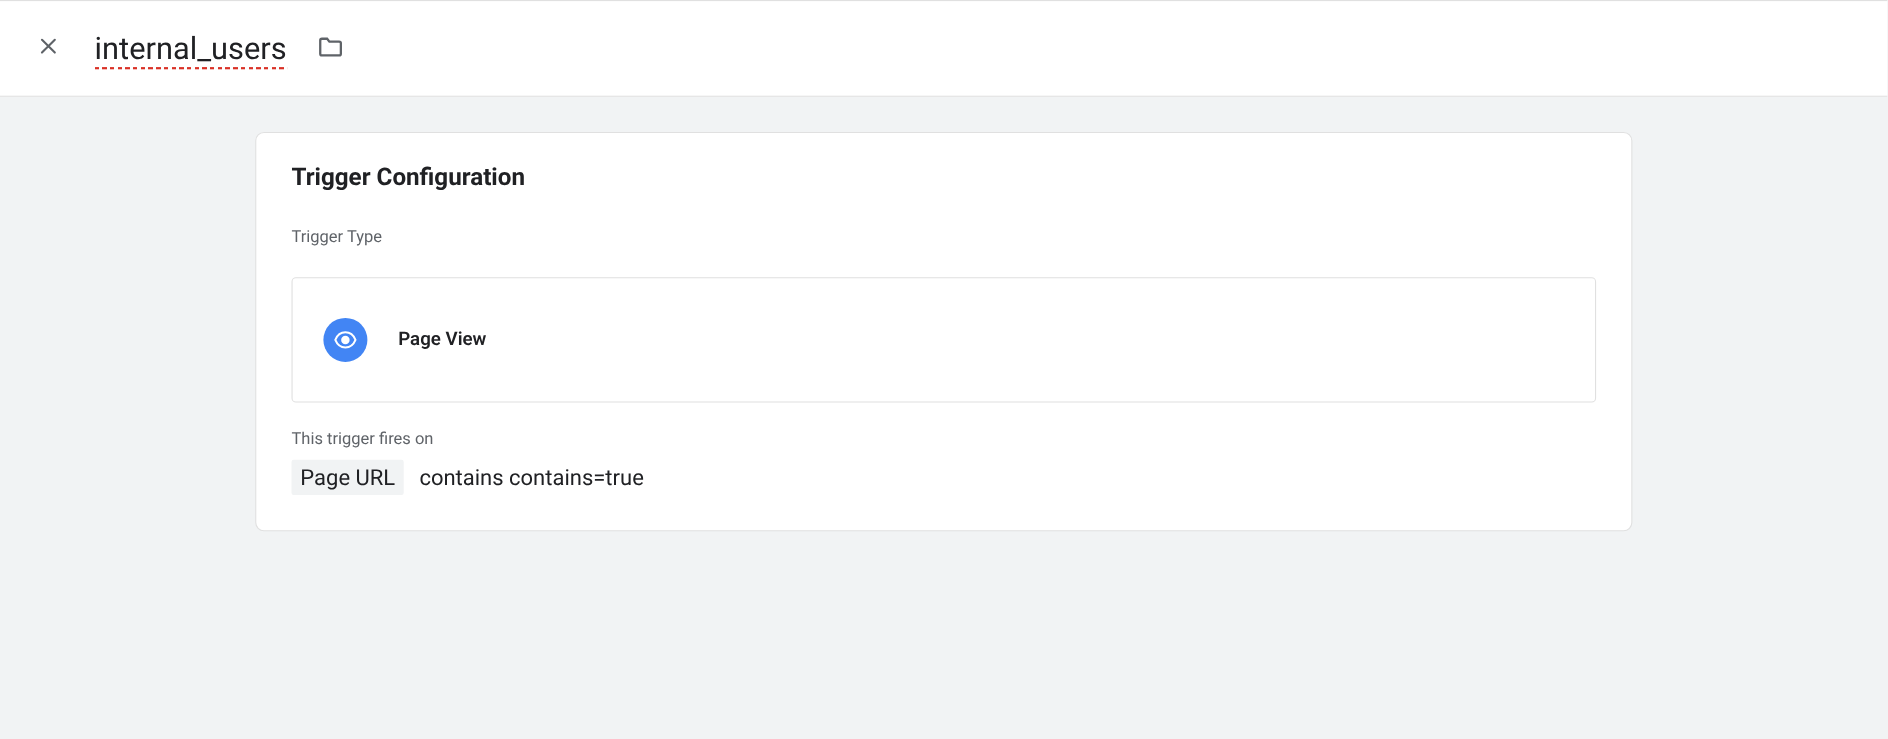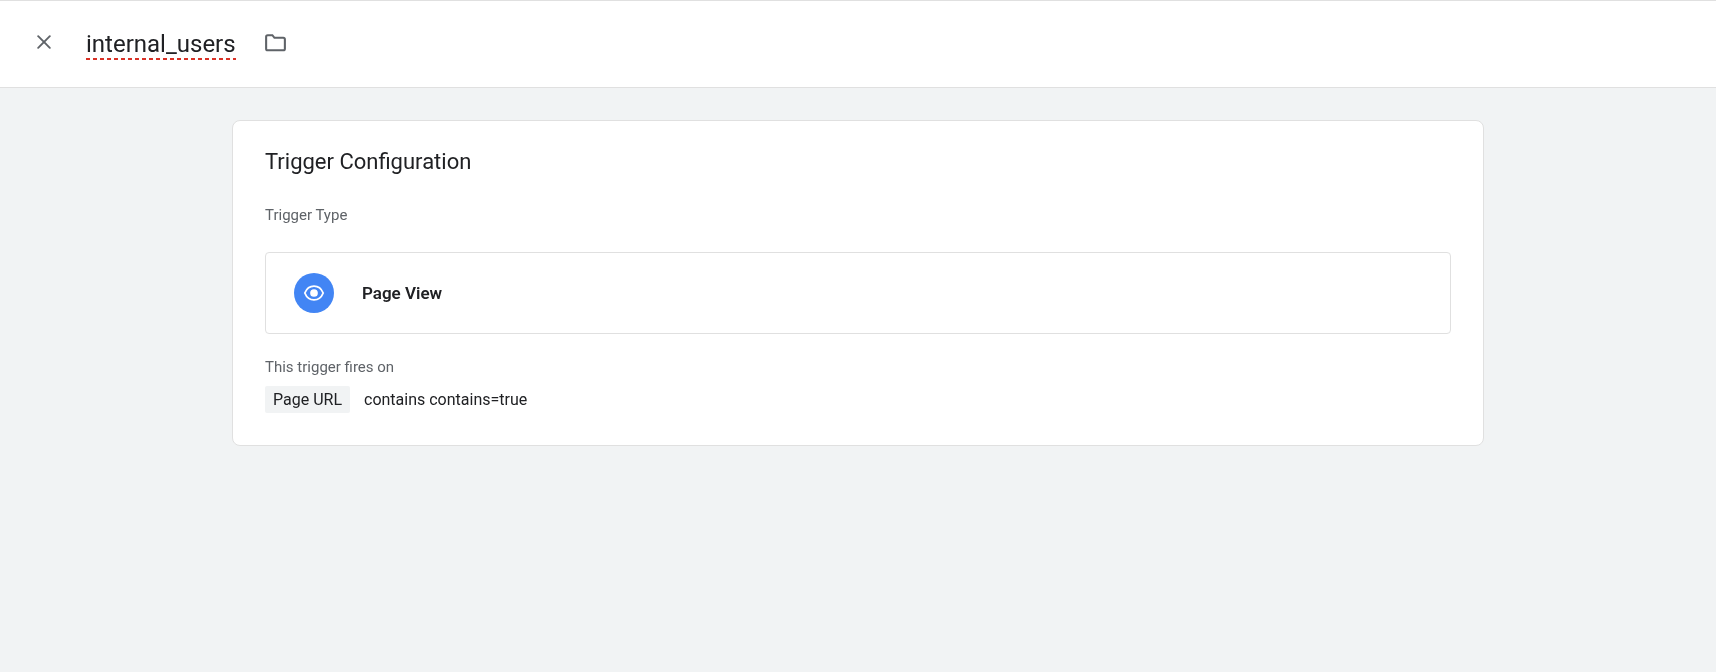--- a/index.html
+++ b/index.html
@@ -31,21 +31,21 @@
       cursor: pointer;
       color: #5f6368;
       border-radius: 50%;
       margin-right: 18px;
     }
     .title-wrap {
       display: flex;
       align-items: center;
     }
     .title-text {
-      font-size: 24px;
+      font-size: 28px;
       color: #202124;
       font-weight: 400;
       letter-spacing: 0;
       position: relative;
     }
     .title-text::after {
       content: "";
       position: absolute;
       left: 0;
       right: 0;
@@ -78,35 +78,35 @@
     .card {
       background: #fff;
       width: 1252px;
       border-radius: 8px;
       border: 1px solid #e0e0e0;
       padding: 28px 32px 32px 32px;
     }
     .card-title {
       font-size: 22px;
       color: #202124;
-      font-weight: 400;
+      font-weight: 700;
       margin-bottom: 32px;
     }
     .trig-type-label {
       font-size: 15px;
       color: #5f6368;
       font-weight: 400;
       margin-bottom: 28px;
     }
     .trig-row {
       border: 1px solid #e0e0e0;
       border-radius: 4px;
       display: flex;
       align-items: center;
-      padding: 20px 28px;
+      padding: 36px 28px;
       cursor: pointer;
       margin-bottom: 24px;
     }
     .eye-icon {
       width: 40px;
       height: 40px;
       background: #4285f4;
       border-radius: 50%;
       display: flex;
       align-items: center;
@@ -121,21 +121,21 @@
       color: #202124;
     }
     .fires-label {
       font-size: 15px;
       color: #5f6368;
       font-weight: 400;
       margin-bottom: 10px;
       margin-top: 14px;
     }
     .condition {
-      font-size: 16px;
+      font-size: 20px;
       color: #202124;
       display: flex;
       align-items: center;
     }
     .cond-var {
       background: #f1f3f4;
       padding: 4px 8px;
       border-radius: 2px;
       margin-right: 14px;
     }

